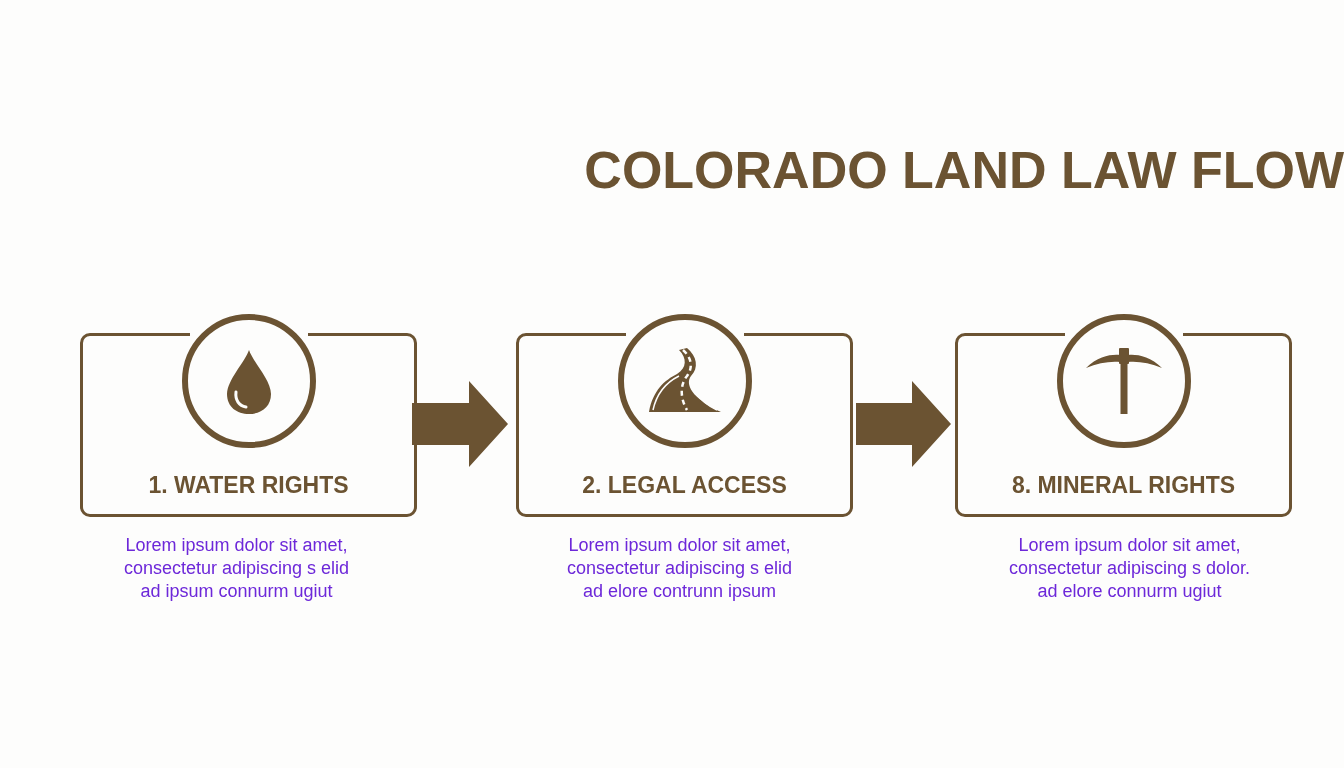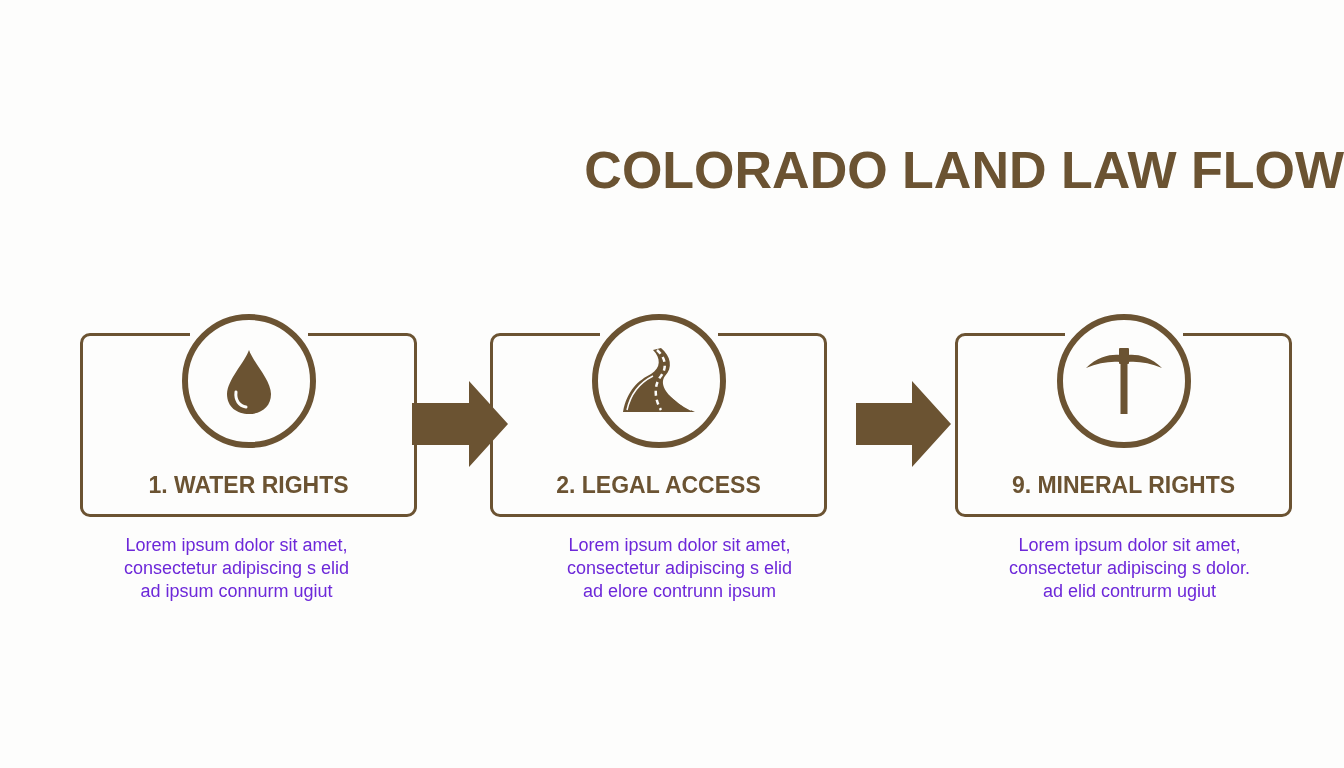--- a/index.html
+++ b/index.html
@@ -62,21 +62,21 @@
 <div class="desc" style="left:68px;">
   <div>Lorem ipsum dolor sit amet,</div>
   <div>consectetur adipiscing s elid</div>
   <div>ad ipsum connurm ugiut</div>
 </div>
 
 <svg class="arrow" style="left:412px;" width="98" height="88" viewBox="0 0 98 88">
   <polygon points="0,22 57,22 57,0 96,43 57,86 57,64 0,64" fill="#6b5332"></polygon>
 </svg>
 
-<div class="step-box" style="left:490px;">
+<div class="step-box" style="left:516px;">
   <div class="gap"></div>
   <div class="icon-circle">
     <svg width="76" height="70" viewBox="0 0 76 70">
       <path d="M2 66 C 6 44, 18 34, 30 28 C 40 22, 40 12, 32 4 L 40 2 C 50 10, 52 22, 44 30 C 38 38, 44 52, 74 66 Z" fill="#6b5332"></path>
       <path d="M6 64 C 10 46, 20 36, 32 30" stroke="#fdfdfc" stroke-width="1.5" fill="none"></path>
       <path d="M36 4 C 45 12, 46 22, 40 30 C 32 40, 34 54, 40 64" stroke="#fdfdfc" stroke-width="2.5" fill="none" stroke-dasharray="5 4"></path>
       <path d="M46 30 C 42 40, 50 54, 70 64" stroke="#fdfdfc" stroke-width="1.5" fill="none"></path>
     </svg>
   </div>
   <div class="step-label">2. LEGAL ACCESS</div>
@@ -94,19 +94,19 @@
 <div class="step-box" style="left:955px;">
   <div class="gap"></div>
   <div class="icon-circle">
     <svg width="80" height="70" viewBox="0 0 80 70">
       <path d="M2 22 C 14 10, 28 8, 36 9 L 36 16 C 26 15, 14 17, 2 22 Z" fill="#6b5332"></path>
       <path d="M78 22 C 66 10, 52 8, 44 9 L 44 16 C 54 15, 66 17, 78 22 Z" fill="#6b5332"></path>
       <rect x="35" y="2" width="10" height="16" rx="1" fill="#6b5332"></rect>
       <rect x="36.5" y="18" width="7" height="50" fill="#6b5332"></rect>
     </svg>
   </div>
-  <div class="step-label">9. MINERAL RIGHTS</div>
+  <div class="step-label">8. MINERAL RIGHTS</div>
 </div>
 <div class="desc" style="left:961px;">
   <div>Lorem ipsum dolor sit amet,</div>
   <div>consectetur adipiscing s dolor.</div>
-  <div>ad elid contrurm ugiut</div>
+  <div>ad elore connurm ugiut</div>
 </div>
 
 </body></html>

